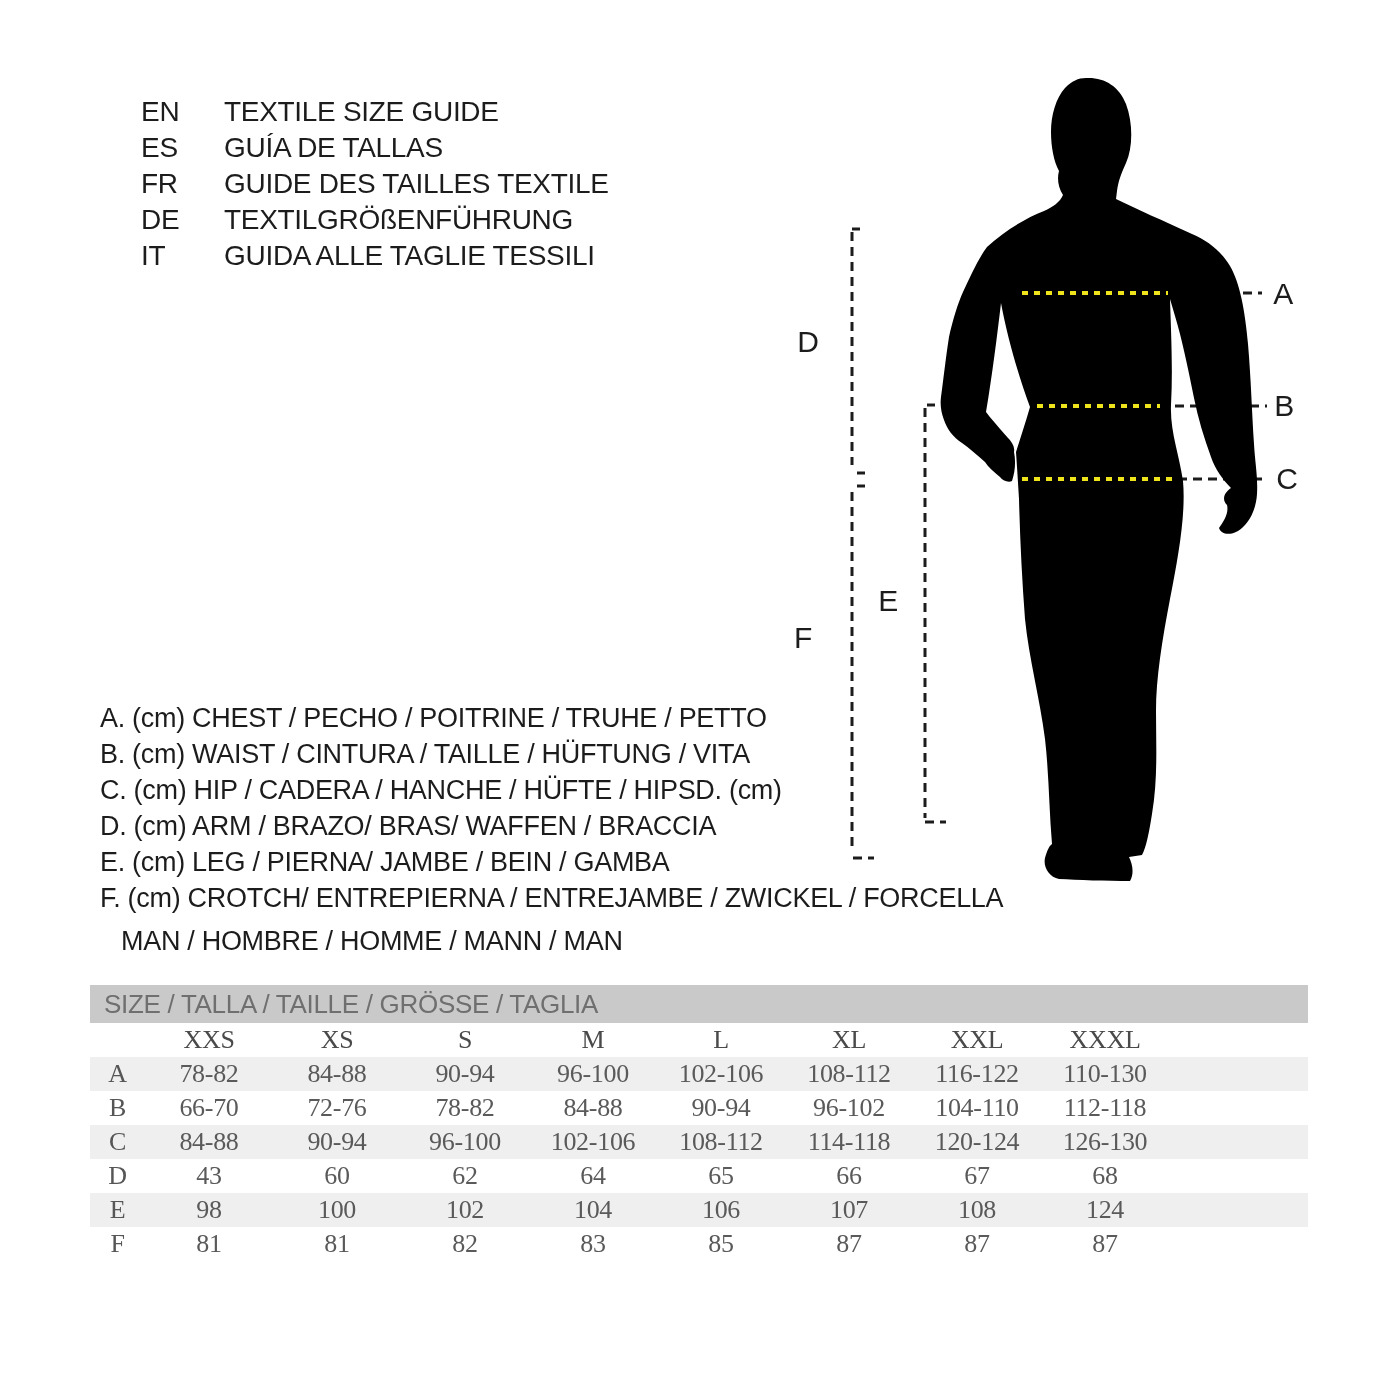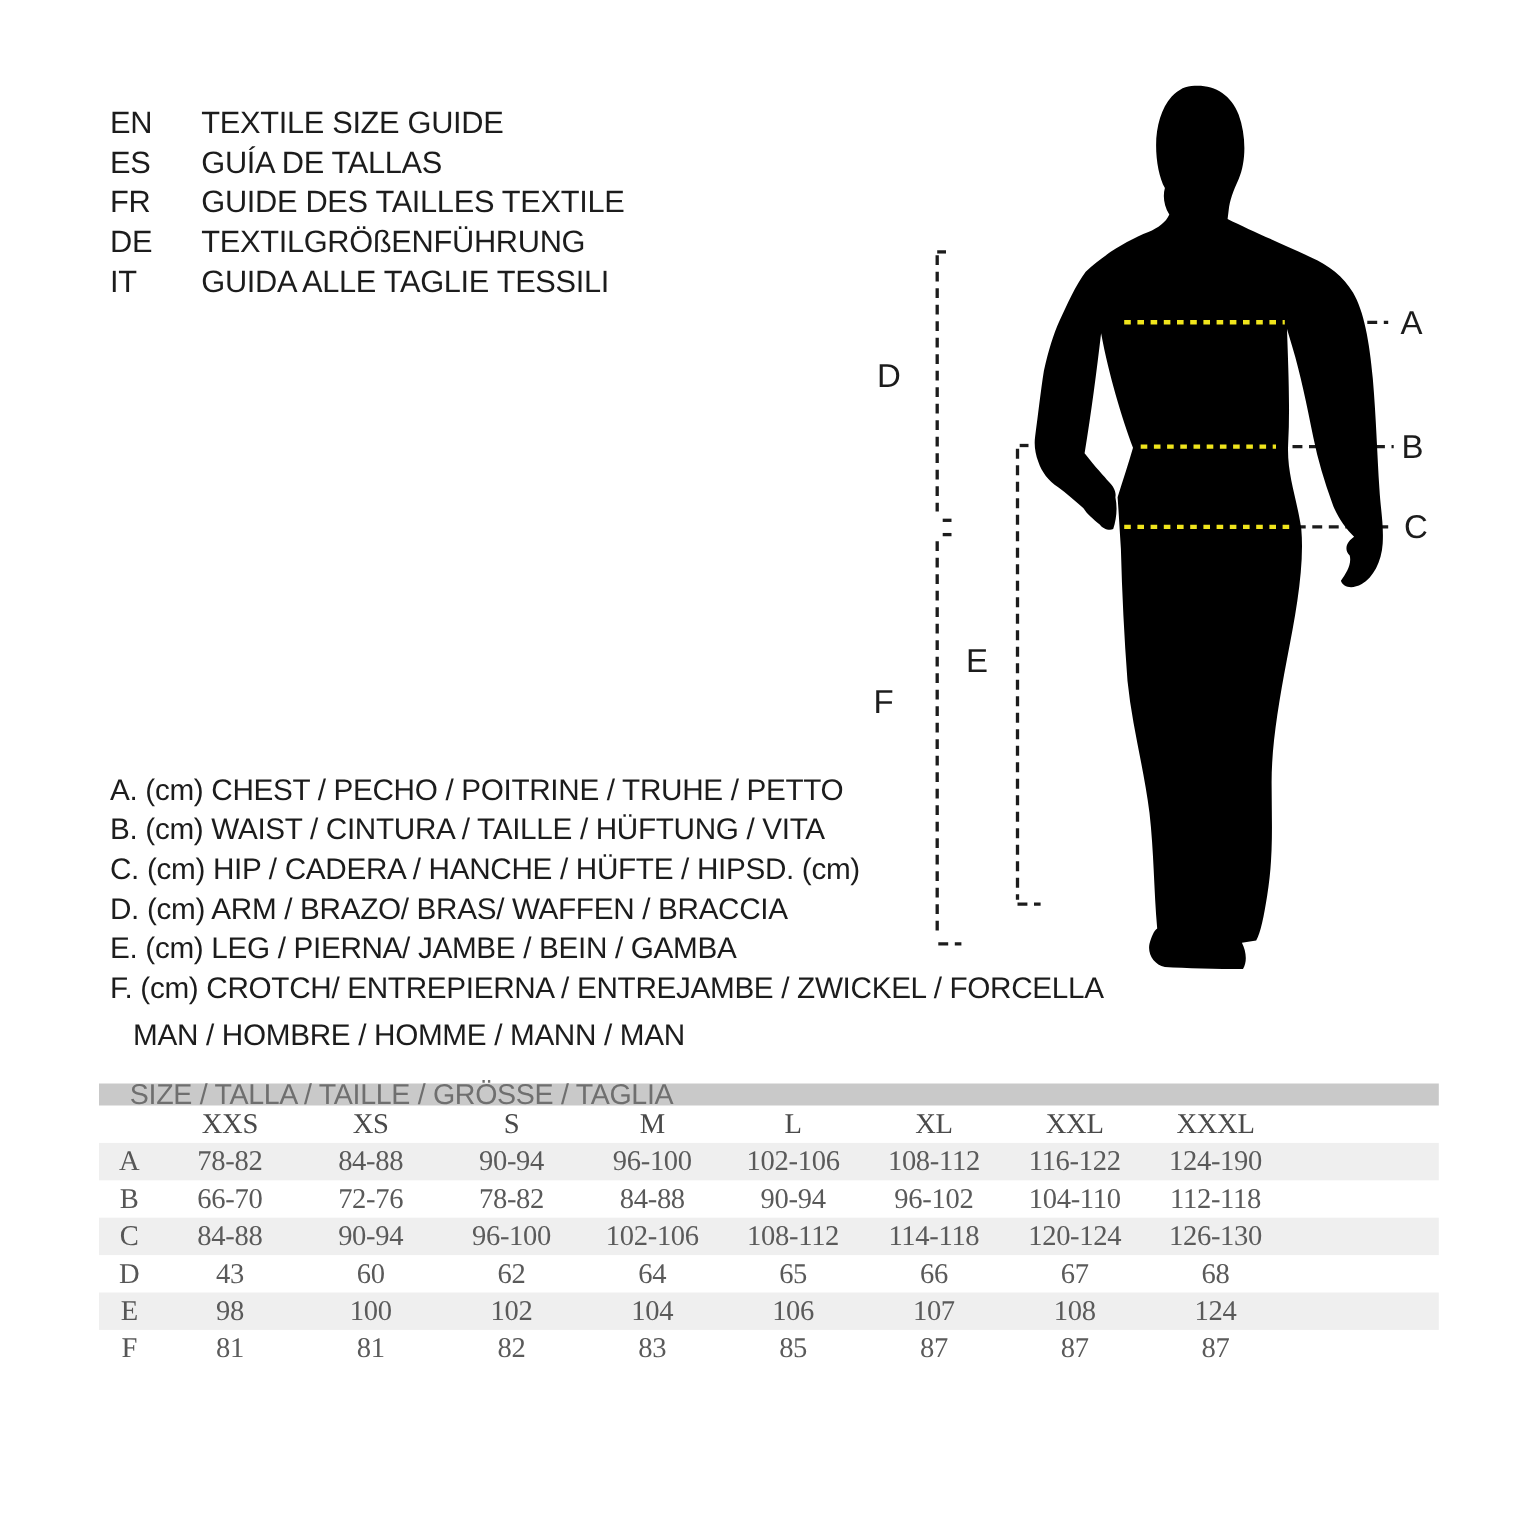--- a/index.html
+++ b/index.html
@@ -9,40 +9,40 @@
     height: 1400px;
     background: #ffffff;
     font-family: "Liberation Sans", "DejaVu Sans", sans-serif;
     color: #1c1c1c;
     overflow: hidden;
     letter-spacing: -0.3px;
   }
 
   
   .lang-block { position: absolute; left: 100px; top: 94px; }
-  .lang-row { display: flex; height: 36px; align-items: center; font-size: 28px; }
+  .lang-row { display: flex; height: 36px; align-items: center; font-size: 28px; margin-left: 41px; }
   .lang-code { width: 83px; flex: 0 0 83px; }
   .lang-title { white-space: nowrap; }
 
   
   .figure-svg { position: absolute; left: 760px; top: 60px; }
   .figure-label { font-family: "Liberation Sans", "DejaVu Sans", sans-serif; font-size: 30px; fill: #1c1c1c; }
 
   
   .legend-block { position: absolute; left: 100px; top: 700px; text-align: right; }
   .legend-row { height: 36px; display: flex; align-items: center; font-size: 27px; white-space: nowrap; }
 
   
   .subject-line { position: absolute; left: 97px; top: 926px; height: 30px; display: flex; align-items: center; font-size: 27px; margin-left: 24px; }
 
   
   .size-table { position: absolute; left: 90px; top: 985px; width: 1218px; }
   .table-band {
-    height: 20px; background: #c9c9c9; color: #6f6f6f;
-    display: flex; align-items: center; padding-left: 28px;
+    height: 38px; background: #c9c9c9; color: #6f6f6f;
+    display: flex; align-items: center; padding-left: 14px;
     font-size: 26px; box-sizing: border-box;
   }
   .trow {
     display: grid;
     grid-template-columns: 55px repeat(8, 128px) 1fr;
     height: 34px; align-items: center; font-family: Liberation Serif, serif;
   }
   .trow.sizes-row { color: #4a4a4a; font-size: 26px; }
   .trow.data-row  { color: #5a5a5a; font-size: 26px; }
   .trow.striped   { background: #efefef; }
@@ -199,21 +199,21 @@
 
     <div class="trow data-row striped">
       <div class="tcell rowlabel">A</div>
       <div class="tcell">78-82</div>
       <div class="tcell">84-88</div>
       <div class="tcell">90-94</div>
       <div class="tcell">96-100</div>
       <div class="tcell">102-106</div>
       <div class="tcell">108-112</div>
       <div class="tcell">116-122</div>
-      <div class="tcell">124-190</div>
+      <div class="tcell">110-130</div>
       <div></div>
     </div>
 
     <div class="trow data-row">
       <div class="tcell rowlabel">B</div>
       <div class="tcell">66-70</div>
       <div class="tcell">72-76</div>
       <div class="tcell">78-82</div>
       <div class="tcell">84-88</div>
       <div class="tcell">90-94</div>

